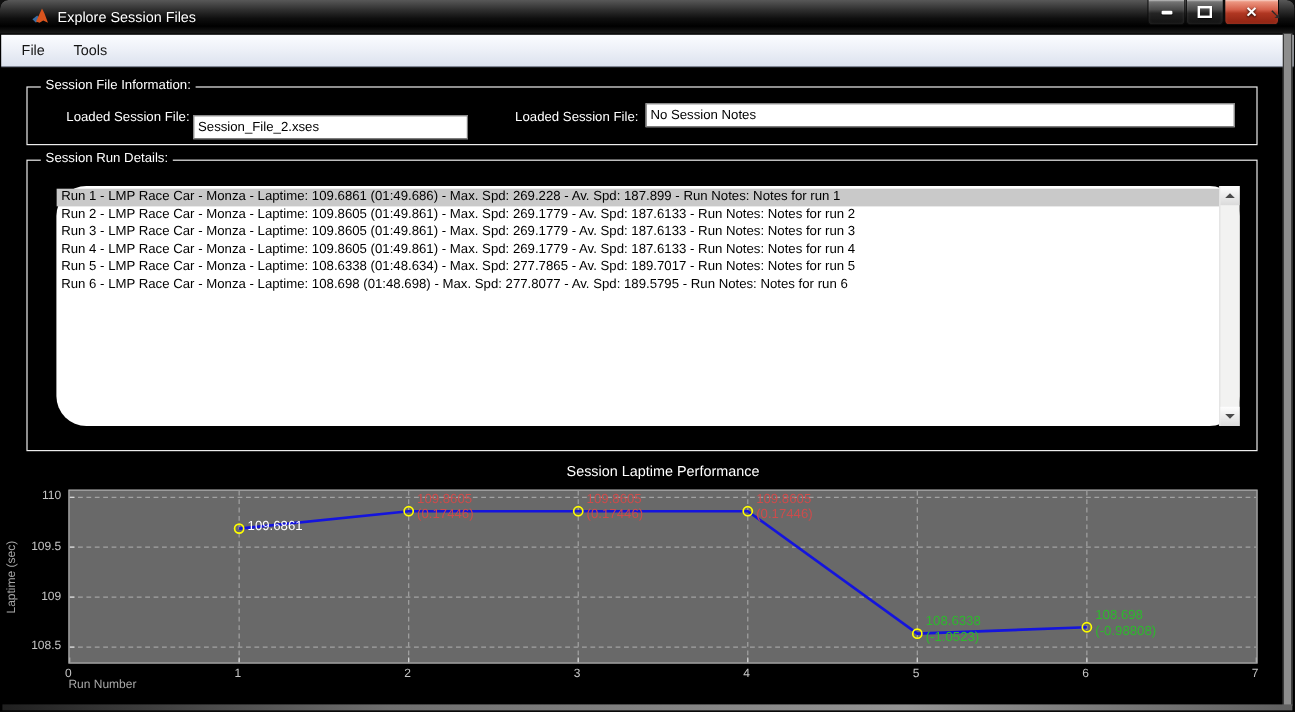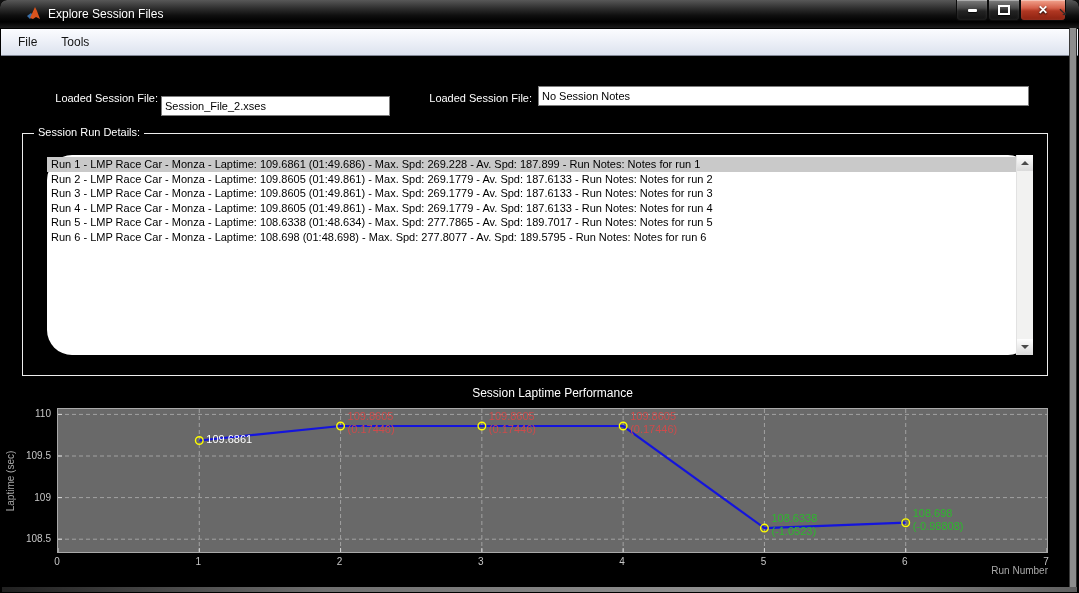--- a/index.html
+++ b/index.html
@@ -52,21 +52,21 @@
   .scrollbtn.up{top:0;}
   .scrollbtn.down{bottom:0;}
   .tri-up{width:0;height:0;border-left:4px solid transparent;border-right:4px solid transparent;border-bottom:4px solid #4a4a4a;}
   .tri-down{width:0;height:0;border-left:4px solid transparent;border-right:4px solid transparent;border-top:4px solid #4a4a4a;}
 
   
   .chart{position:absolute;left:57px;top:408px;width:991px;height:145px;}
   .plot{position:absolute;left:0;top:0;width:991px;height:145px;border:1px solid #a9a9a9;box-sizing:border-box;}
   .plot svg{position:absolute;left:0;top:0;}
   .chart-title{position:absolute;left:0;top:-22px;width:100%;text-align:center;font-size:12px;color:#fff;white-space:nowrap;}
-  .xlabel{position:absolute;left:0;top:157px;width:100%;text-align:right;font-size:10px;color:#a9a9a9;}
+  .xlabel{position:absolute;left:0;top:157px;width:100%;text-align:left;font-size:10px;color:#a9a9a9;}
   .ylabel{position:absolute;left:-47px;top:50%;transform:translate(-50%,-50%) rotate(-90deg);
     font-size:10px;color:#a9a9a9;white-space:nowrap;}
   .xtick{position:absolute;top:148px;width:40px;text-align:center;font-size:10px;color:#c6c6c6;}
   .ytick{position:absolute;left:-50px;width:44px;text-align:right;font-size:10px;color:#c6c6c6;}
   .ptlabel{position:absolute;font-size:11px;line-height:13px;white-space:nowrap;}
 
   
   .edge-right{position:absolute;right:2px;top:28px;width:6px;height:560px;
     background:#8d8d8d;border-left:1px solid #3a3a3a;border-right:1px solid #2c2c2c;}
   .edge-bottom{position:absolute;left:2px;bottom:1px;width:1075px;height:5px;
@@ -95,20 +95,23 @@
         </div>
       </div>
   </div>
 
   <div class="menubar">
       <div class="menu-item">File</div>
       <div class="menu-item">Tools</div>
     </div>
   <span class="dock-arrow">➘</span>
 
+  <div class="groupbox" id="group-info">
+    <span class="legend">Session File Information:</span>
+  </div>
   <span class="fieldlabel" id="lbl-file">Loaded Session File:</span>
   <input class="textinput" id="input-file" type="text" value="Session_File_2.xses" style="">
   <span class="fieldlabel" id="lbl-notes">Loaded Session File:</span>
   <input class="textinput" id="input-notes" type="text" value="No Session Notes" style="">
 
   <div class="groupbox" id="group-runs">
     <span class="legend">Session Run Details:</span>
   </div>
   <div class="listbox">
     <div class="listrows">

